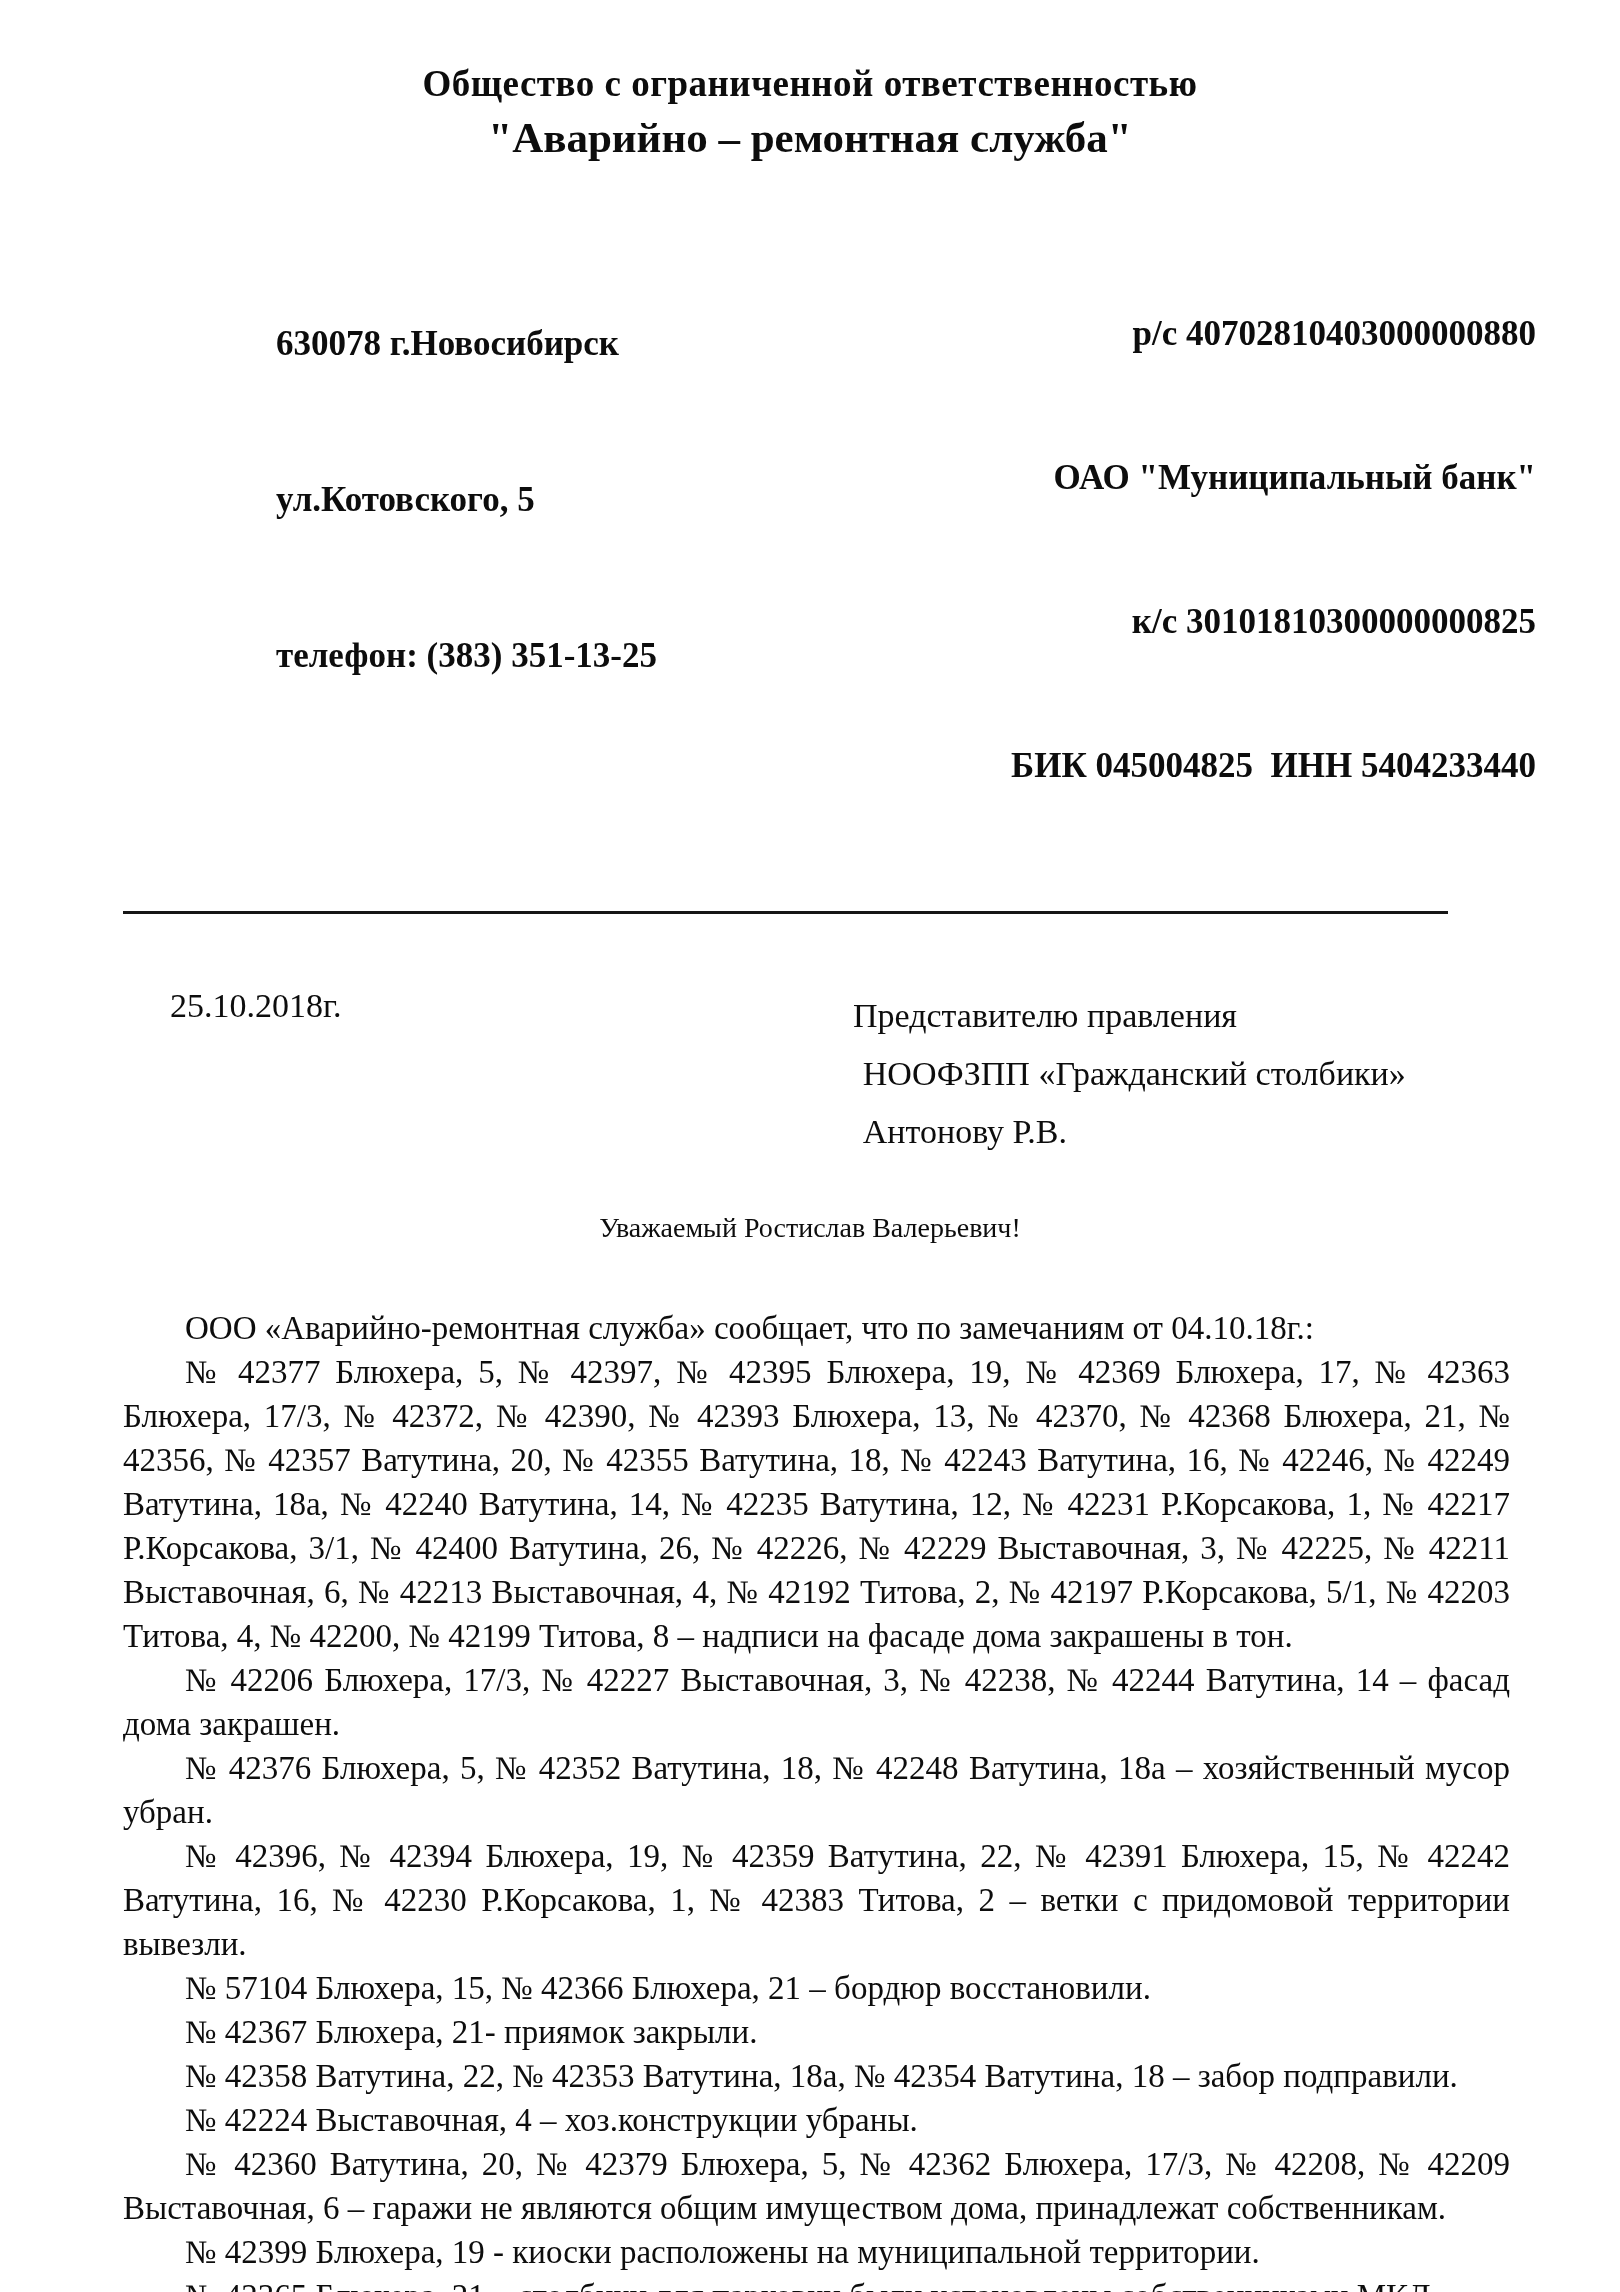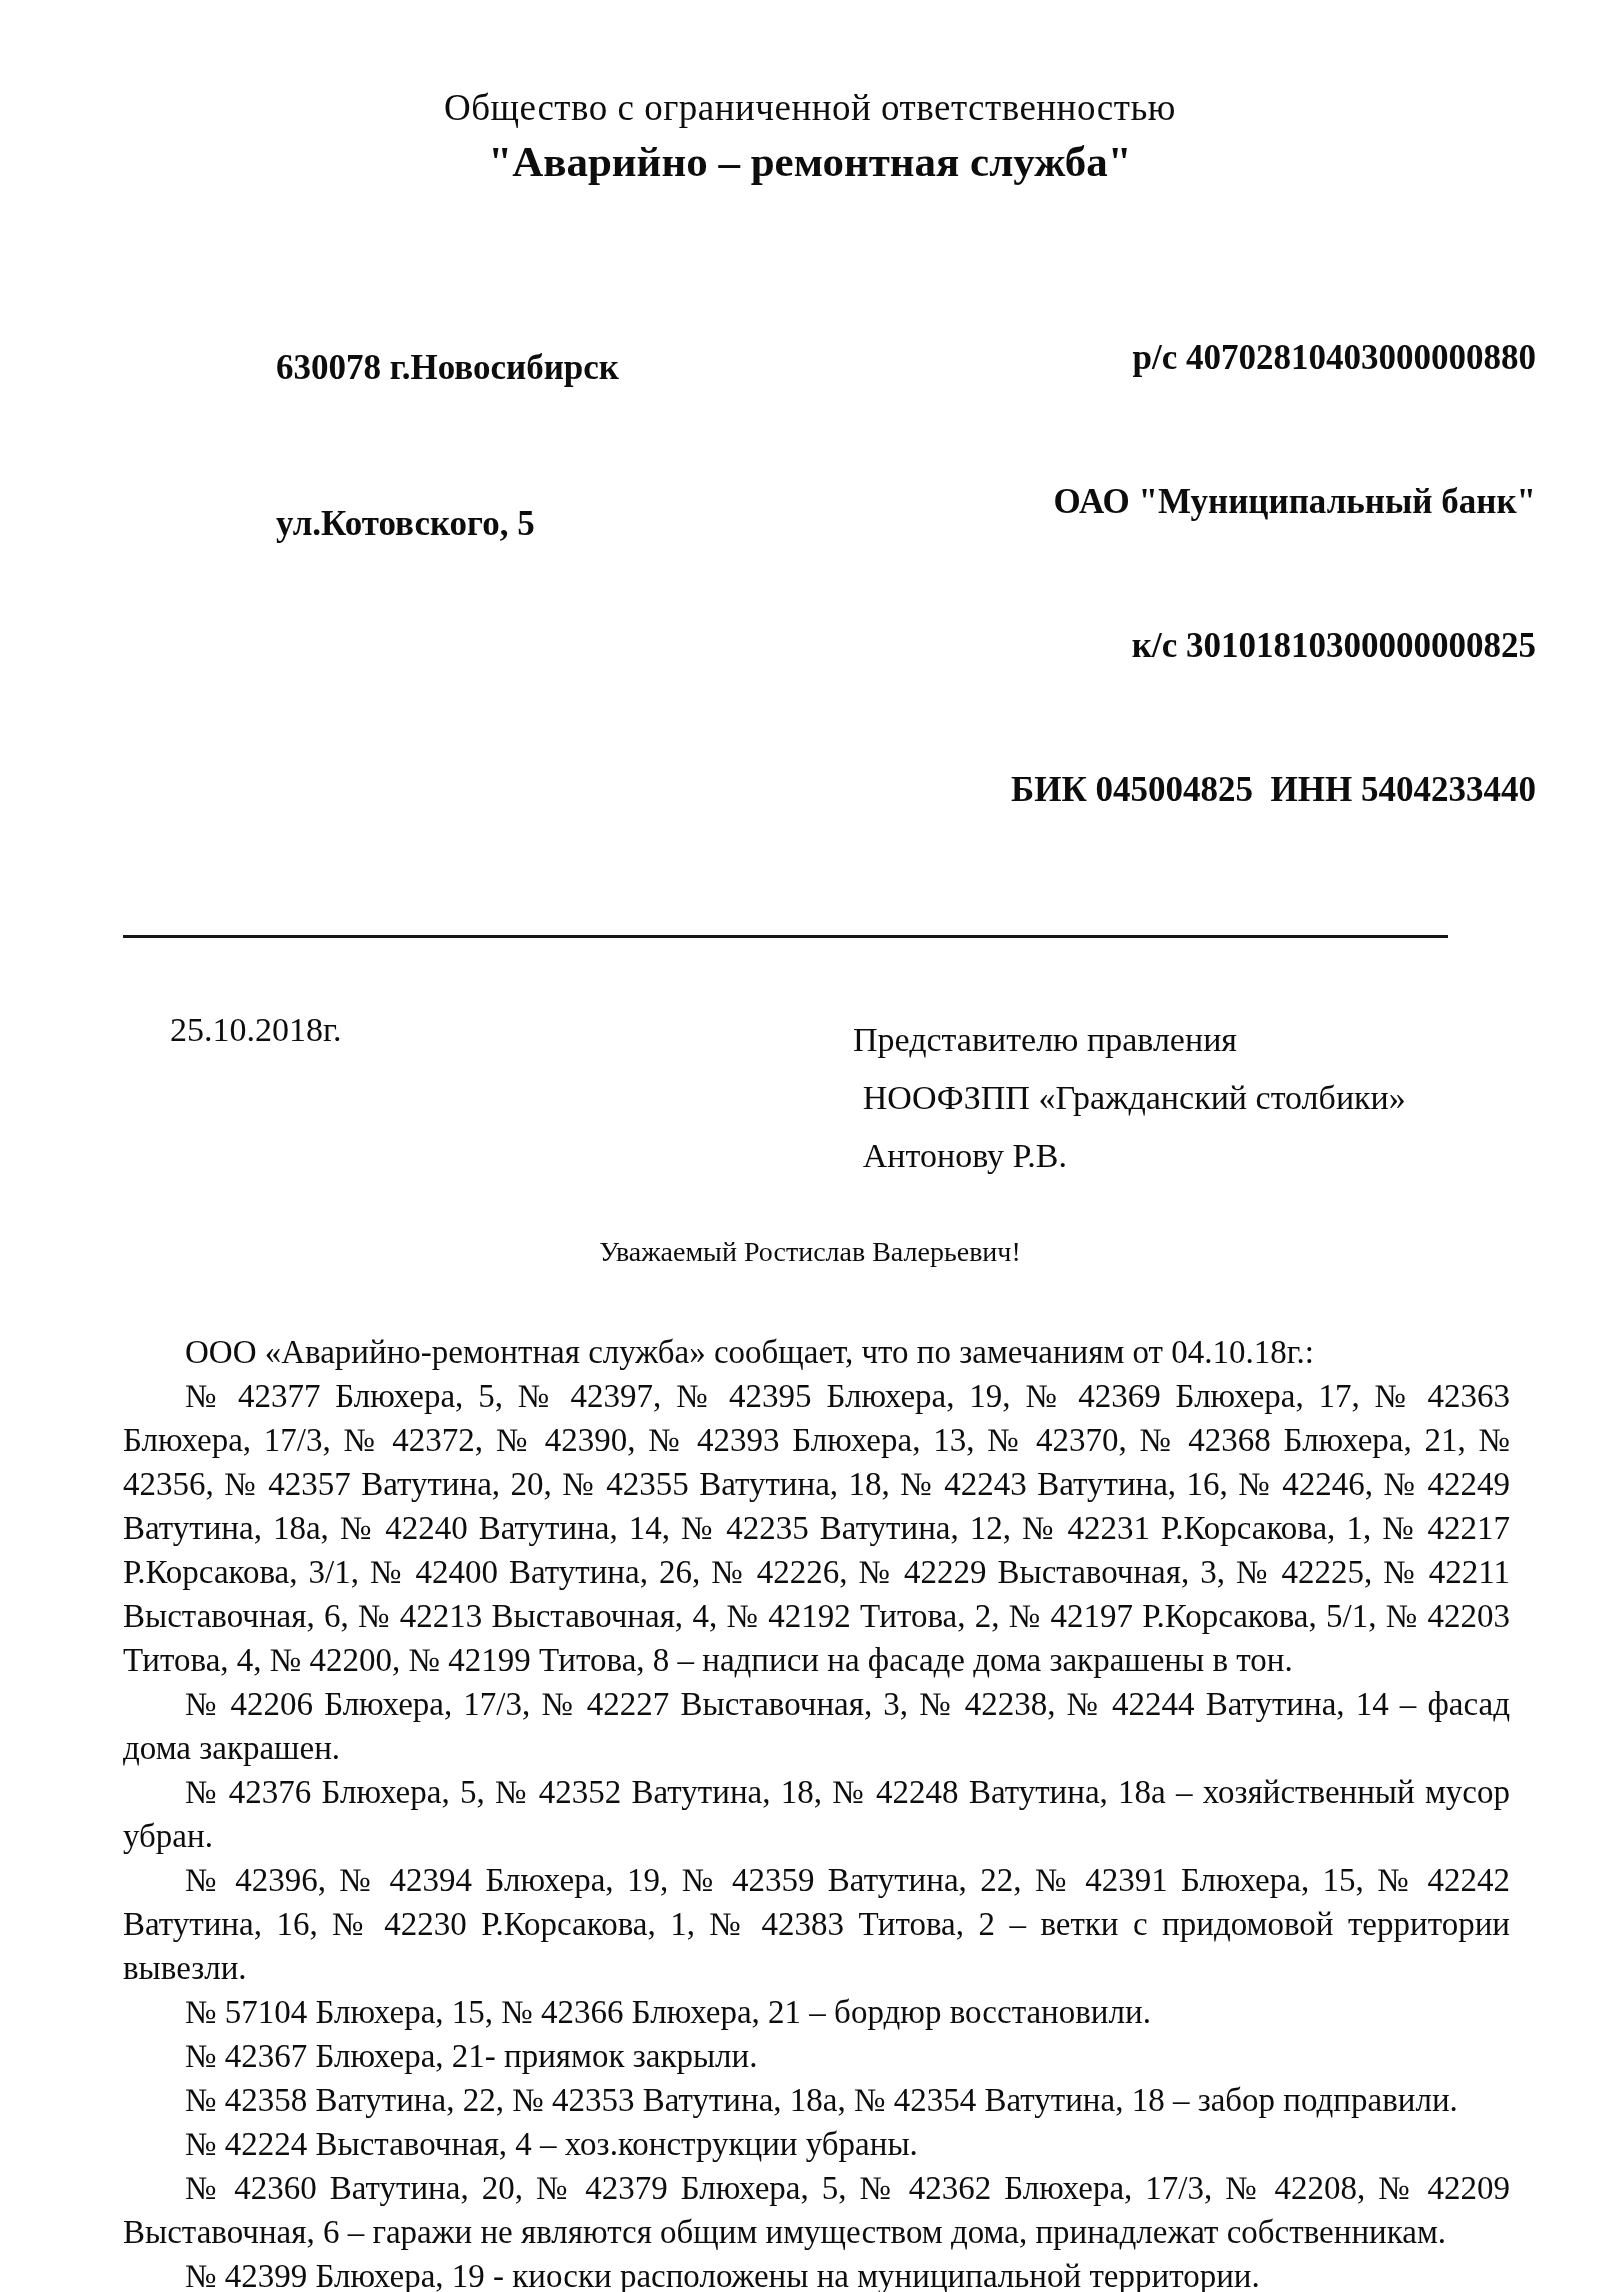--- a/index.html
+++ b/index.html
@@ -10,25 +10,24 @@
     margin: 0 auto;
     background: #ffffff;
     color: #0d0d0d;
     font-family: "Liberation Serif", "DejaVu Serif", serif;
     overflow: hidden;
     box-sizing: border-box;
   }
   .org-type {
     padding-top: 61px;
     text-align: center;
-    font-weight: normal;
+    font-weight: bold;
     font-size: 37px;
     line-height: 45px;
     letter-spacing: 0.5px;
-    margin-top: 24px;
   }
   .org-name {
     margin-top: 5.9px;
     text-align: center;
     font-weight: bold;
     font-size: 43px;
     line-height: 51px;
   }
   .info-row {
     display: flex;
@@ -93,20 +92,21 @@
 
 <div class="page">
 
   <div class="org-type">Общество с ограниченной ответственностью</div>
   <div class="org-name">"Аварийно – ремонтная служба"</div>
 
   <div class="info-row">
     <div class="addr">
       <div>630078 г.Новосибирск</div>
       <div>ул.Котовского, 5</div>
+      <div>телефон: (383) 351-13-25</div>
     </div>
     <div class="bank">
       <div>р/с 40702810403000000880</div>
       <div>ОАО "Муниципальный банк"</div>
       <div>к/с 30101810300000000825</div>
       <div>БИК 045004825&nbsp; ИНН 5404233440</div>
     </div>
   </div>
 
   <hr class="rule">

